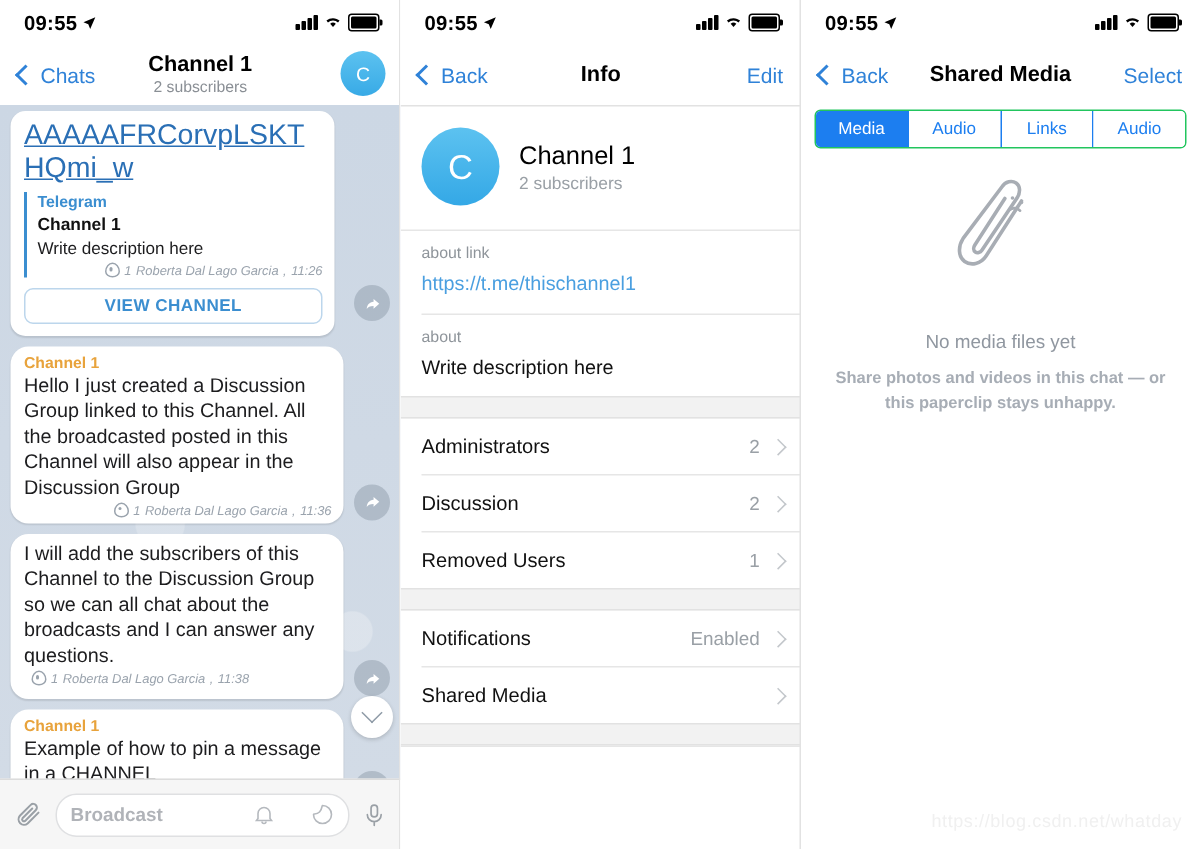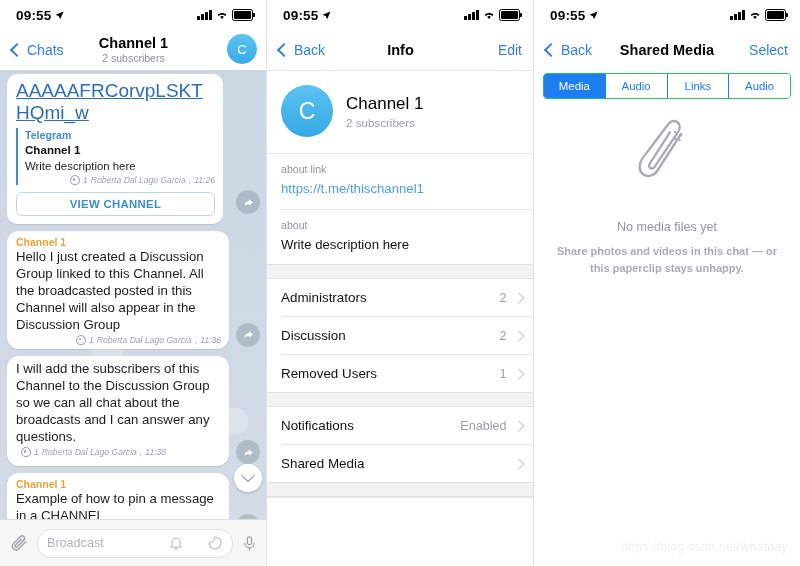--- a/index.html
+++ b/index.html
@@ -132,21 +132,21 @@
   }
 
   
   .inputbar{
     position:absolute;left:0;right:0;bottom:0;height:46px;background:#f6f6f6;
     border-top:1px solid #dcdcdc;display:flex;align-items:center;padding:0 9px;gap:8px;
   }
   .clip{width:20px;height:20px;flex:0 0 auto;cursor:pointer;}
   .field{
     flex:1;height:27px;background:#fff;border:1px solid #dfe0e2;border-radius:14px;
-    display:flex;align-items:center;padding:0 9px;gap:23px;
+    display:flex;align-items:center;padding:0 9px;gap:23px;font-weight:bold;
   }
   .field .ph{flex:1;font-size:12.6px;color:#b0b3b8;}
   .ibicon{width:16px;height:16px;cursor:pointer;flex:0 0 auto;}
   .mic{width:17px;height:17px;flex:0 0 auto;cursor:pointer;}
 
   
   .infoBody{position:absolute;left:0;right:0;top:70px;bottom:0;background:#fff;overflow:hidden;}
   .sep-top{height:1px;background:#e2e2e2;}
   .profile{display:flex;align-items:center;gap:13px;padding:14px 14px 16px;}
   .av-lg{width:52px;height:52px;border-radius:50%;

